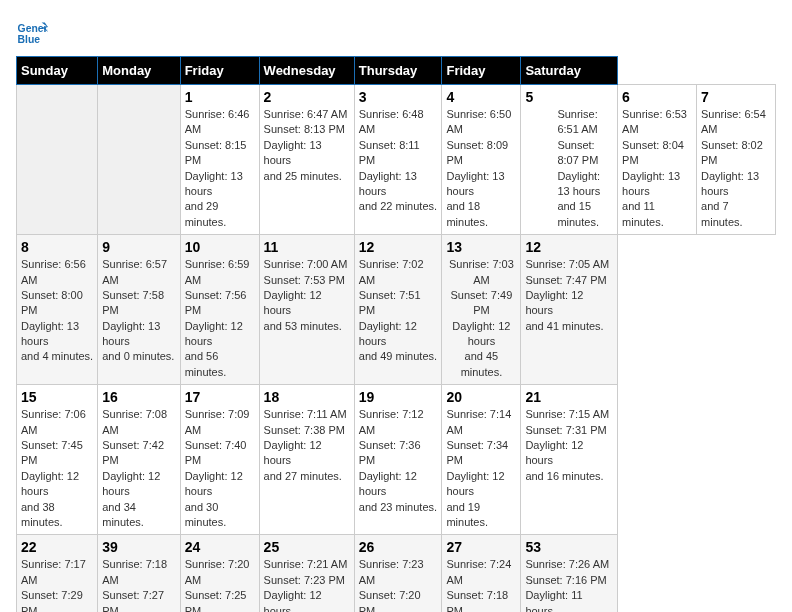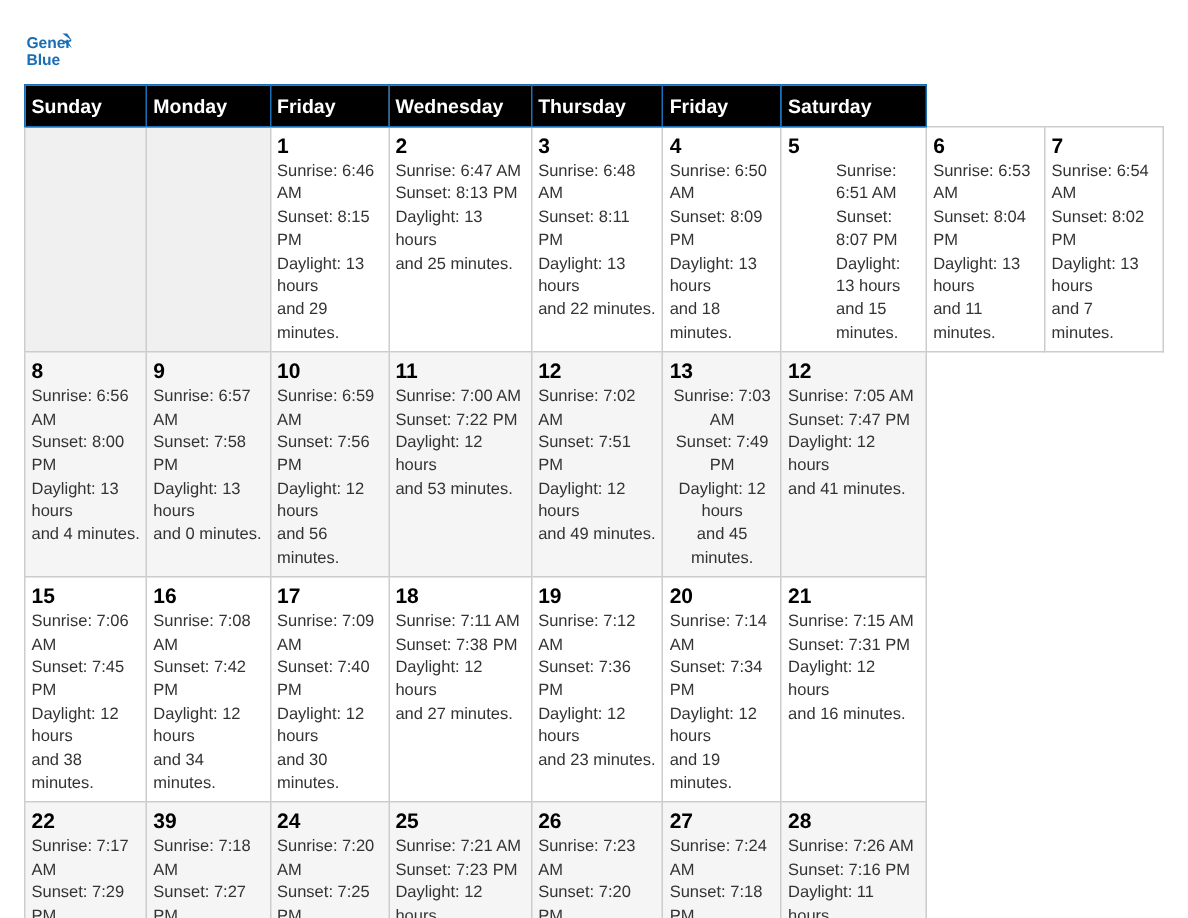--- a/index.html
+++ b/index.html
@@ -183,21 +183,21 @@
         <td>
           <span class="day-num">10</span>
           <div class="day-info" style="white-space: pre-line;">Sunrise: 6:59 AM
 Sunset: 7:56 PM
 Daylight: 12 hours
 and 56 minutes.</div>
         </td>
         <td>
           <span class="day-num">11</span>
           <div class="day-info" style="white-space: pre-line;">Sunrise: 7:00 AM
-Sunset: 7:22 PM
+Sunset: 7:53 PM
 Daylight: 12 hours
 and 53 minutes.</div>
         </td>
         <td>
           <span class="day-num">12</span>
           <div class="day-info" style="white-space: pre-line;">Sunrise: 7:02 AM
 Sunset: 7:51 PM
 Daylight: 12 hours
 and 49 minutes.</div>
         </td>
@@ -304,21 +304,21 @@
 and 57 minutes.</div>
         </td>
         <td>
           <span class="day-num">27</span>
           <div class="day-info" style="white-space: pre-line;">Sunrise: 7:24 AM
 Sunset: 7:18 PM
 Daylight: 11 hours
 and 53 minutes.</div>
         </td>
         <td>
-          <span class="day-num">28</span>
+          <span class="day-num">53</span>
           <div class="day-info" style="white-space: pre-line;">Sunrise: 7:26 AM
 Sunset: 7:16 PM
 Daylight: 11 hours
 and 50 minutes.</div>
         </td>
       </tr>
     </tbody>
 </table>
 
 </body></html>

